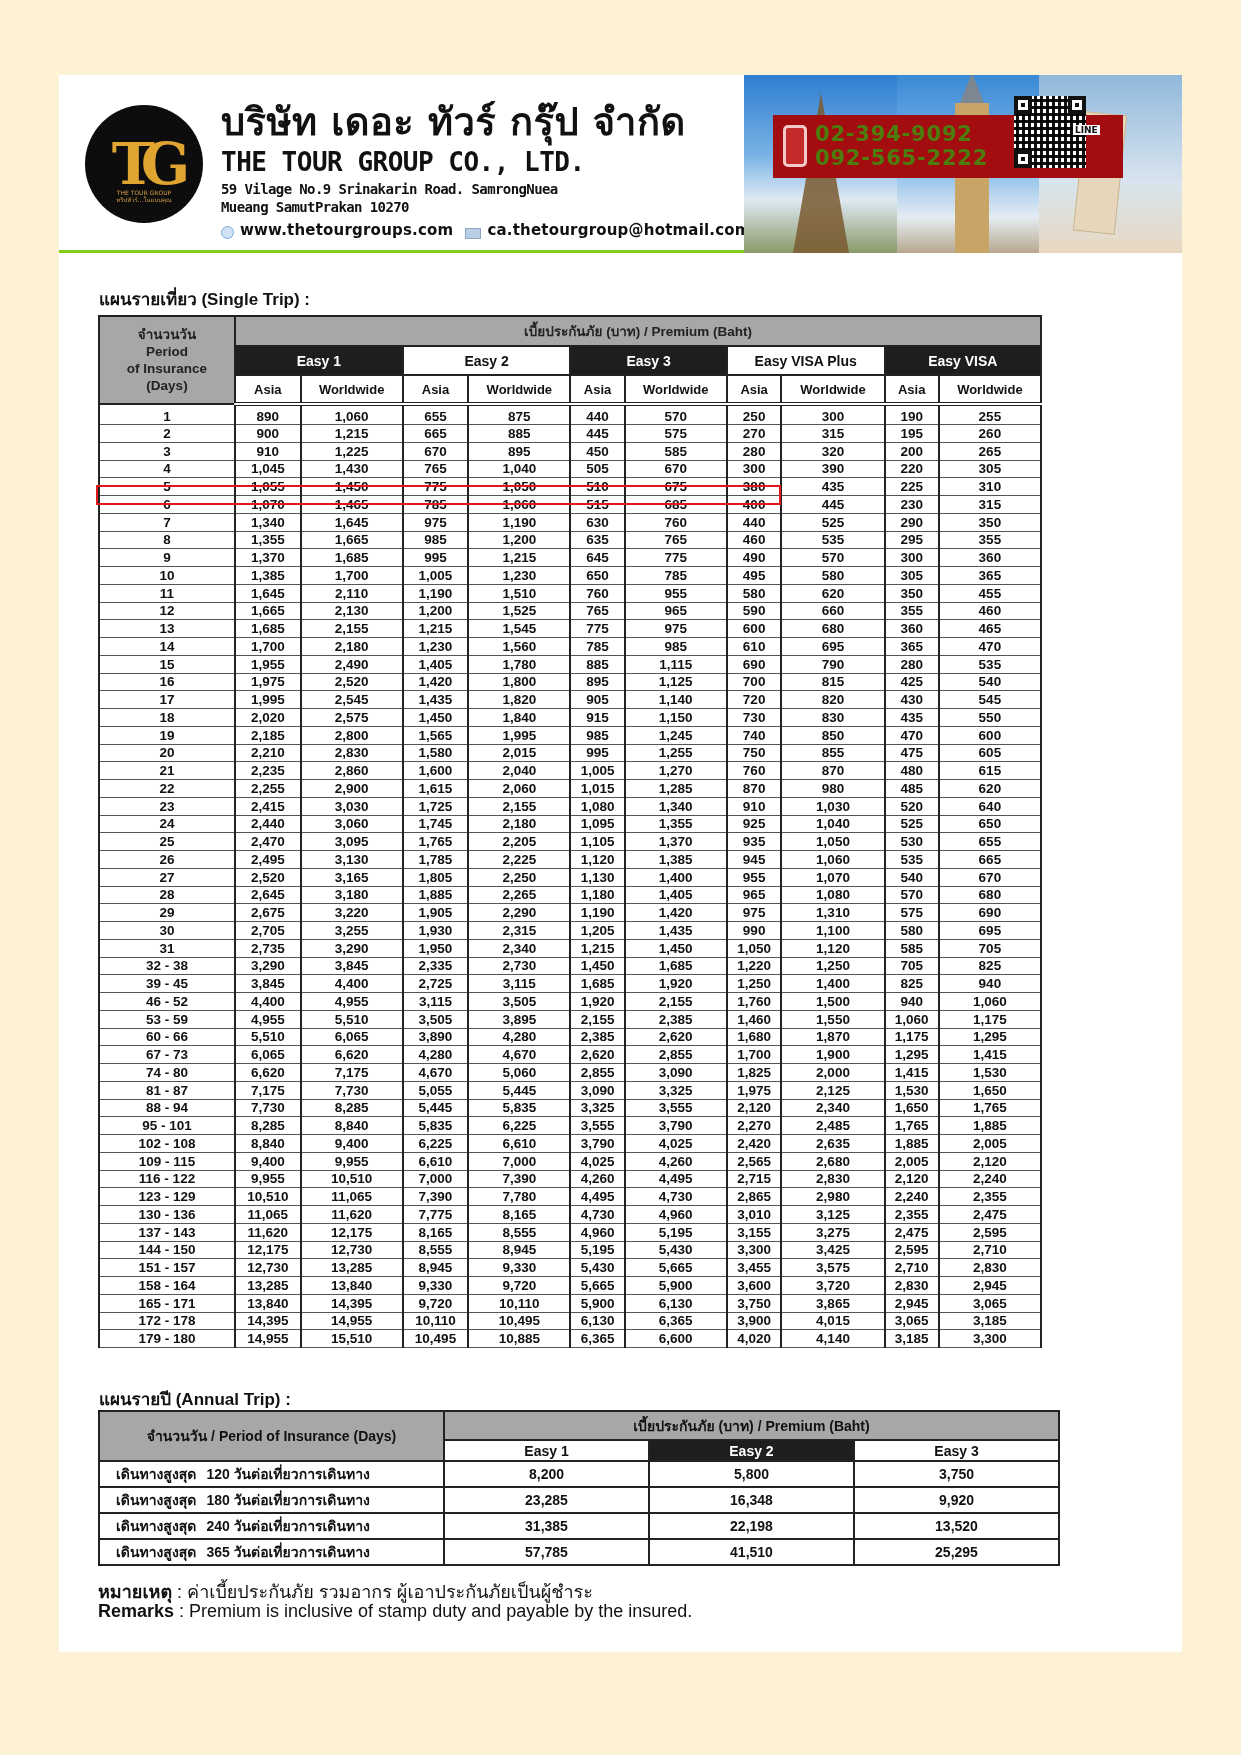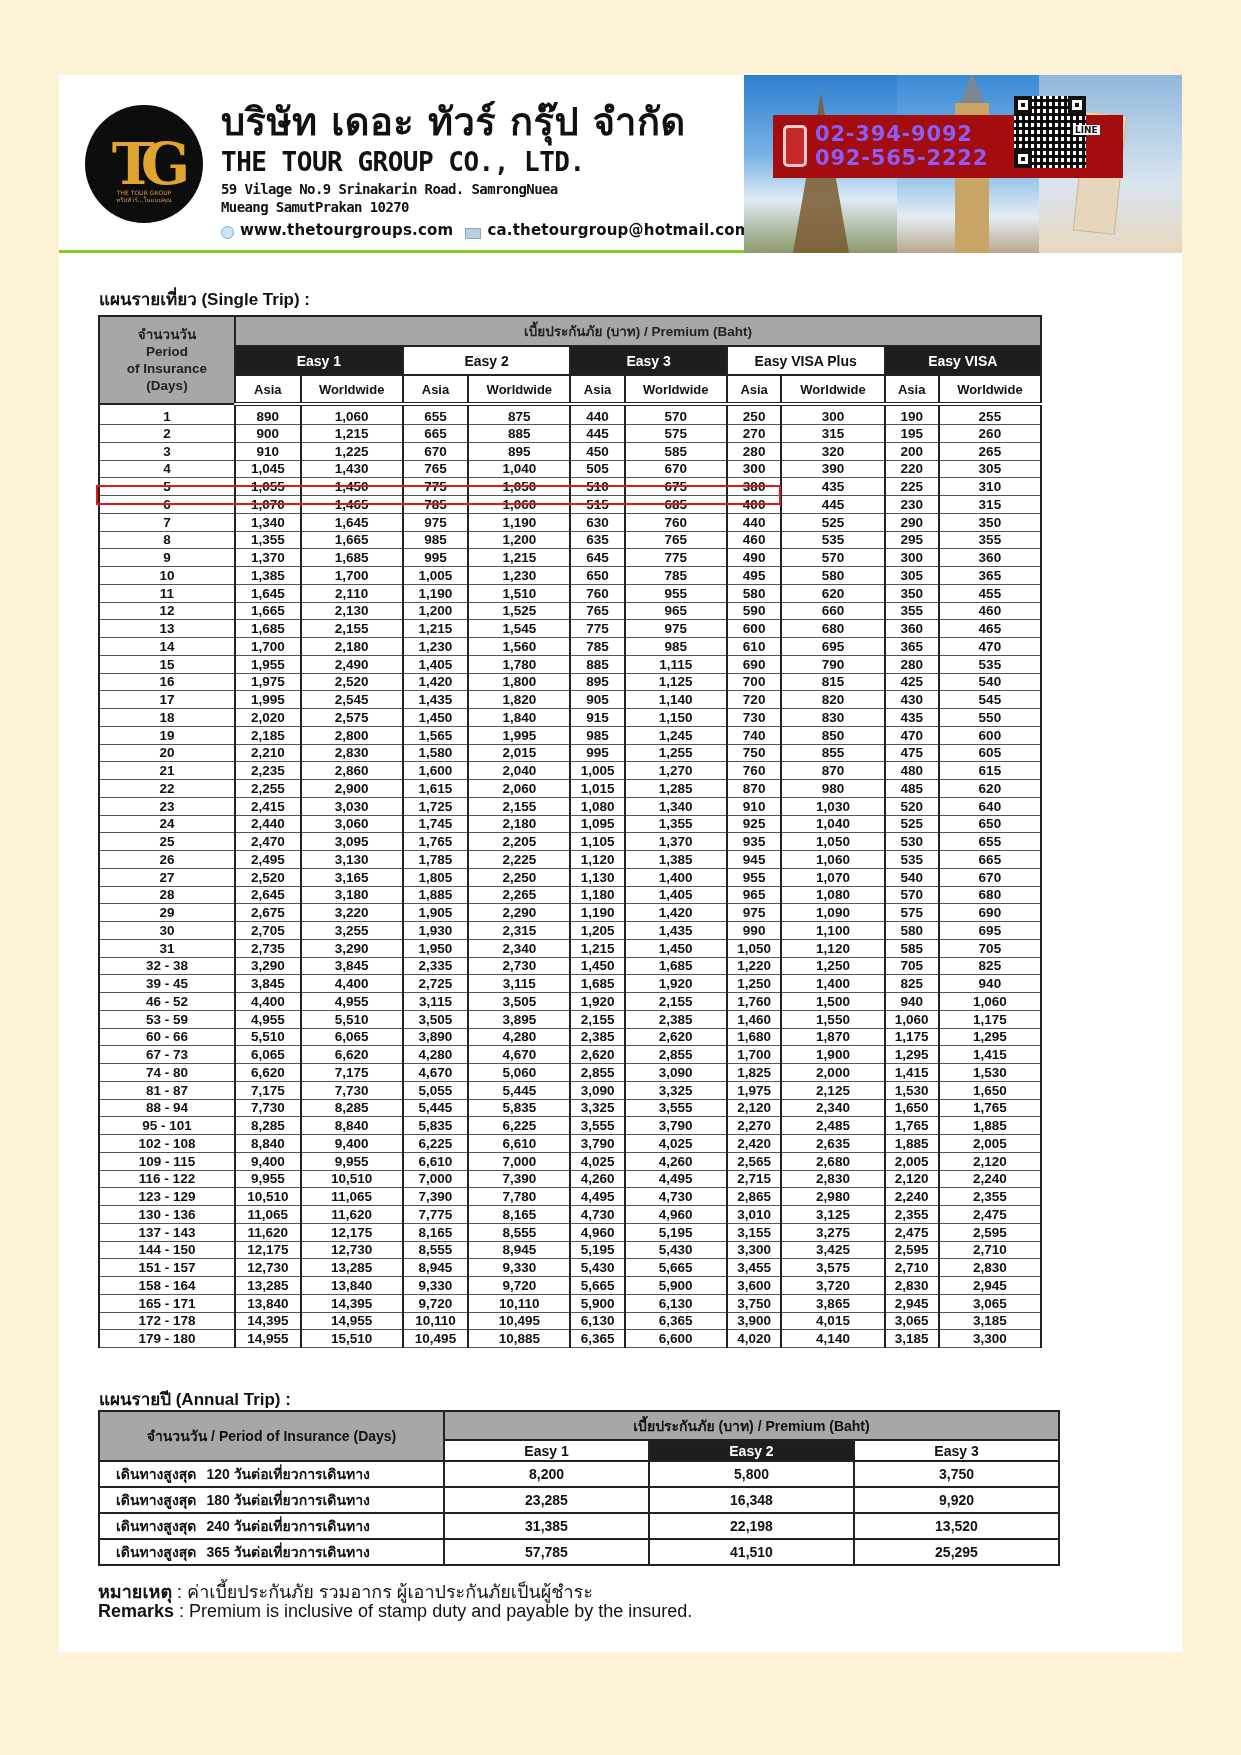--- a/index.html
+++ b/index.html
@@ -20,21 +20,21 @@
   .ph { height: 178px; position: relative; overflow: hidden; }
   .ph1 { width: 153px; background: linear-gradient(180deg, #2f7ed0 0%, #78b3e6 45%, #dfeaf3 70%, #8a9a6a 100%); }
   .ph2 { width: 142px; background: linear-gradient(180deg, #3a8ad6 0%, #8fc0ea 55%, #e4ecf2 80%, #b8a890 100%); }
   .ph3 { width: 143px; background: linear-gradient(180deg, #90b8dc 0%, #d8e4ee 60%, #e8d8c0 100%); }
   .tower { position: absolute; bottom: 0; left: 50%; transform: translateX(-50%); width: 0; height: 0; border-left: 28px solid transparent; border-right: 28px solid transparent; border-bottom: 160px solid #7a5a30; opacity: 0.85; }
   .clock { position: absolute; bottom: 0; left: 58px; width: 34px; height: 150px; background: #c9a467; }
   .clock::before { content: ""; position: absolute; top: -30px; left: 5px; border-left: 12px solid transparent; border-right: 12px solid transparent; border-bottom: 30px solid #7d8792; }
   .pisa { position: absolute; bottom: 20px; left: 40px; width: 42px; height: 120px; background: #e6d6bc; transform: rotate(6deg); border: 1px solid #c9b594; }
   .redbar { position: absolute; left: 773px; top: 115px; width: 350px; height: 63px; background: #a30d0f; }
   .phone-ic { position: absolute; left: 783px; top: 125px; width: 24px; height: 42px; border: 3px solid #f4c9c9; border-radius: 5px; background: #c42a2a; }
-  .phones { position: absolute; left: 815px; top: 122px; color: #8b5cf6; font-size: 21px; font-weight: bold; line-height: 24px; letter-spacing: 0.8px; font-family: "DejaVu Sans", sans-serif; }
+  .phones { position: absolute; left: 815px; top: 122px; color: #4d7c0f; font-size: 21px; font-weight: bold; line-height: 24px; letter-spacing: 0.8px; font-family: "DejaVu Sans", sans-serif; }
   .qr { position: absolute; left: 1010px; top: 92px; width: 80px; height: 80px; background: #fff; padding: 4px;
         background-image: repeating-linear-gradient(90deg, #111 0 3px, transparent 3px 6px), repeating-linear-gradient(0deg, #111 0 3px, transparent 3px 7px);
         background-blend-mode: multiply; background-clip: content-box; }
   .qr .lbl { position: absolute; left: 24px; top: 33px; background: #fff; font-size: 9px; font-weight: bold; padding: 0 2px; margin-left: 39px; }
   .qr .fp { position: absolute; width: 18px; height: 18px; border: 4px solid #111; background: #fff; }
   .qr .fp::after { content: ""; position: absolute; left: 3px; top: 3px; width: 4px; height: 4px; background: #111; }
 
   .section-title { position: absolute; left: 40px; font-size: 17px; font-weight: bold; font-family: "Liberation Sans", sans-serif; }
   .st1 { top: 210px; } .st2 { top: 1310px; }
 
@@ -503,21 +503,21 @@
         </tr>
         <tr>
           <td class="days">29</td>
           <td>2,675</td>
           <td>3,220</td>
           <td>1,905</td>
           <td>2,290</td>
           <td>1,190</td>
           <td>1,420</td>
           <td>975</td>
-          <td>1,090</td>
+          <td>1,310</td>
           <td>575</td>
           <td>690</td>
         </tr>
         <tr>
           <td class="days">30</td>
           <td>2,705</td>
           <td>3,255</td>
           <td>1,930</td>
           <td>2,315</td>
           <td>1,205</td>

